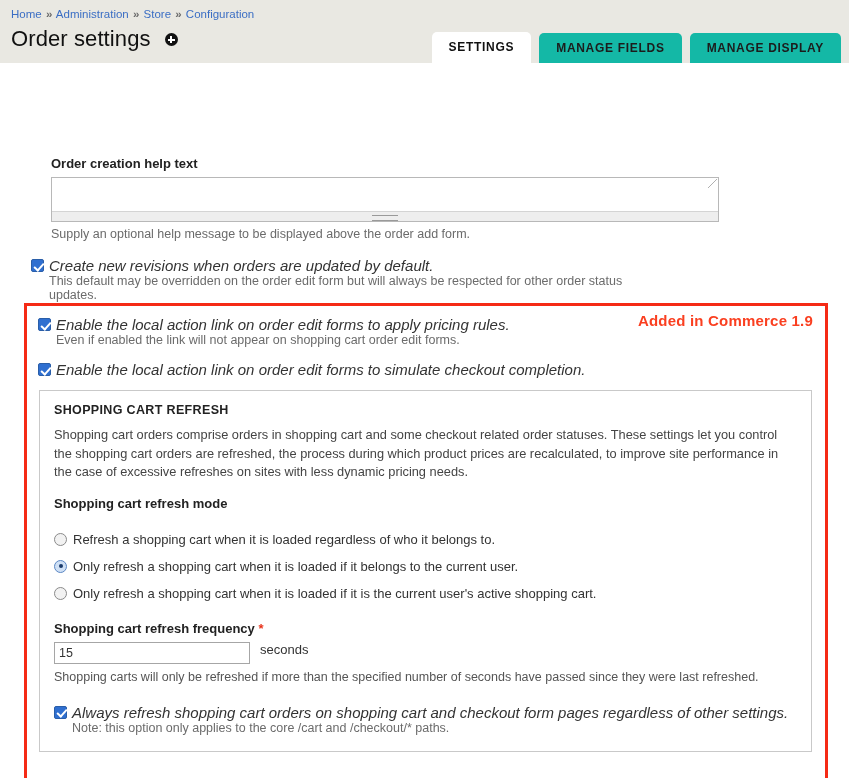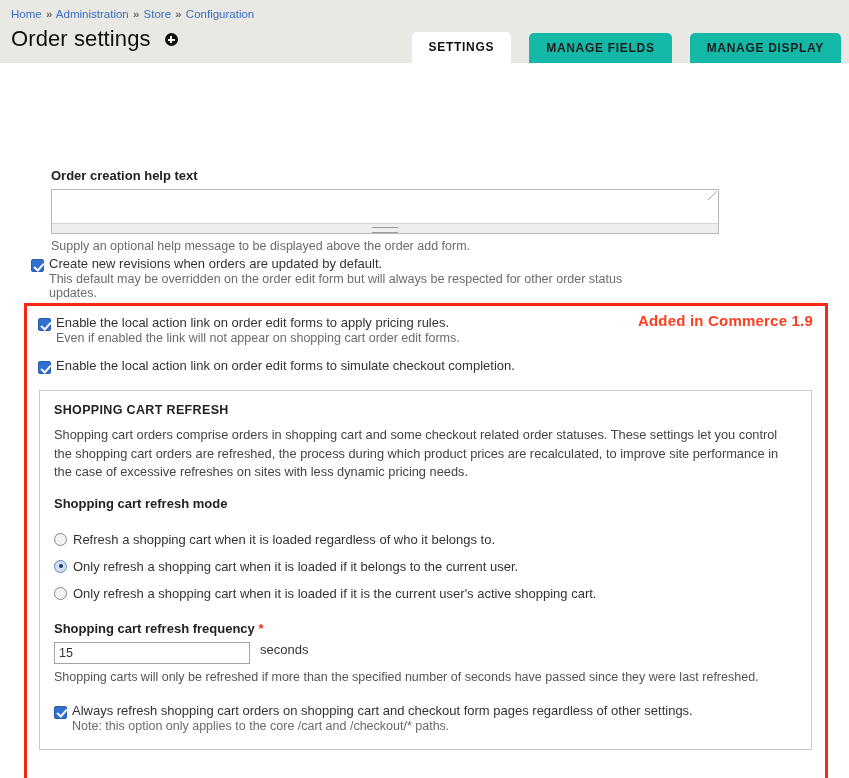--- a/index.html
+++ b/index.html
@@ -73,21 +73,21 @@
   .add-icon::before { left: 3px; top: 6px; width: 7px; height: 2px; }
   .add-icon::after  { left: 5.5px; top: 3.5px; width: 2px; height: 7px; }
 
   
   .tabs {
     position: absolute;
     right: 8px;
     bottom: 0;
     display: flex;
     align-items: flex-end;
-    gap: 18px;
+    gap: 8px;
     padding-left: 12px;
   }
   .tab {
     background: #14b8a6;
     color: #1c1c1c;
     font-size: 12px;
     font-weight: bold;
     letter-spacing: 0.7px;
     padding: 9px 17px 8px 17px;
     border-radius: 5px 5px 0 0;
@@ -114,21 +114,21 @@
     color: #222;
   }
   .description {
     font-size: 12.5px;
     color: #6b6b6b;
   }
 
   .helptext-block {
     position: absolute;
     left: 31px;
-    top: 105px;
+    top: 93px;
     width: 668px;
     padding-left: 20px;
   }
   .helptext-label { margin-bottom: 6px; }
   .ta-wrapper {
     border: 1px solid #b8b8b8;
     background: #fff;
     position: relative;
   }
   .ta-body {
@@ -190,23 +190,24 @@
     position: absolute;
     left: 3.5px;
     top: 0.5px;
     width: 4px;
     height: 8px;
     border: solid #fff;
     border-width: 0 2px 2px 0;
     transform: rotate(42deg);
   }
   .cblabel {
-    font-size: 13px;
+    font-size: 15px;
     color: #333;
     line-height: 1.15;
+    font-style: italic;
   }
   .subnote {
     font-size: 12.5px;
     color: #6b6b6b;
     margin-left: 18px;
   }
 
   .block-revisions {
     position: absolute;
     left: 31px;

